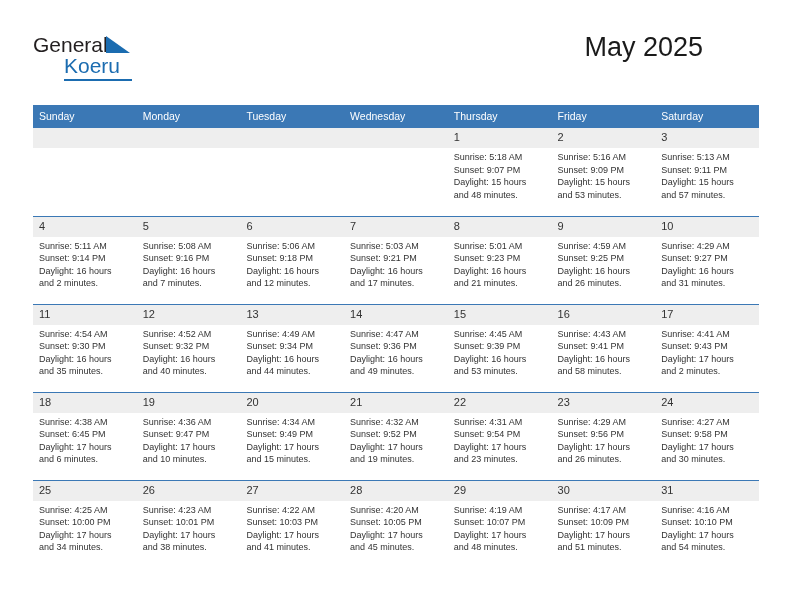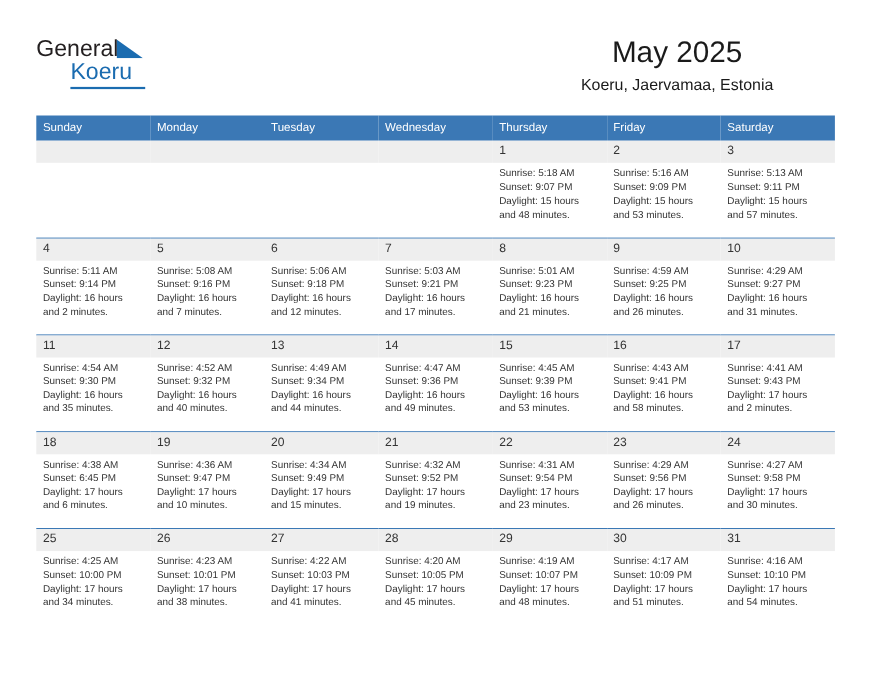--- a/index.html
+++ b/index.html
@@ -167,21 +167,20 @@
         <span class="logo-general">General</span><span class="logo-tri"><svg width="24" height="17" viewBox="0 0 24 17">
               <polygon points="0,0 24,17 0,17" fill="#1b6cb0"></polygon>
             </svg></span>
       </div>
       <div class="logo-blue">Koeru</div>
       <div class="logo-underline"></div>
     </div>
 
     <div class="title-block">
       <div class="cal-title">May 2025</div>
-      <div class="cal-subtitle">Koeru, Jaervamaa, Estonia</div>
     </div>
 
   </div>
 
   <table class="calendar">
     <thead>
       <tr>
         <th>Sunday</th>
         <th>Monday</th>
         <th>Tuesday</th>

